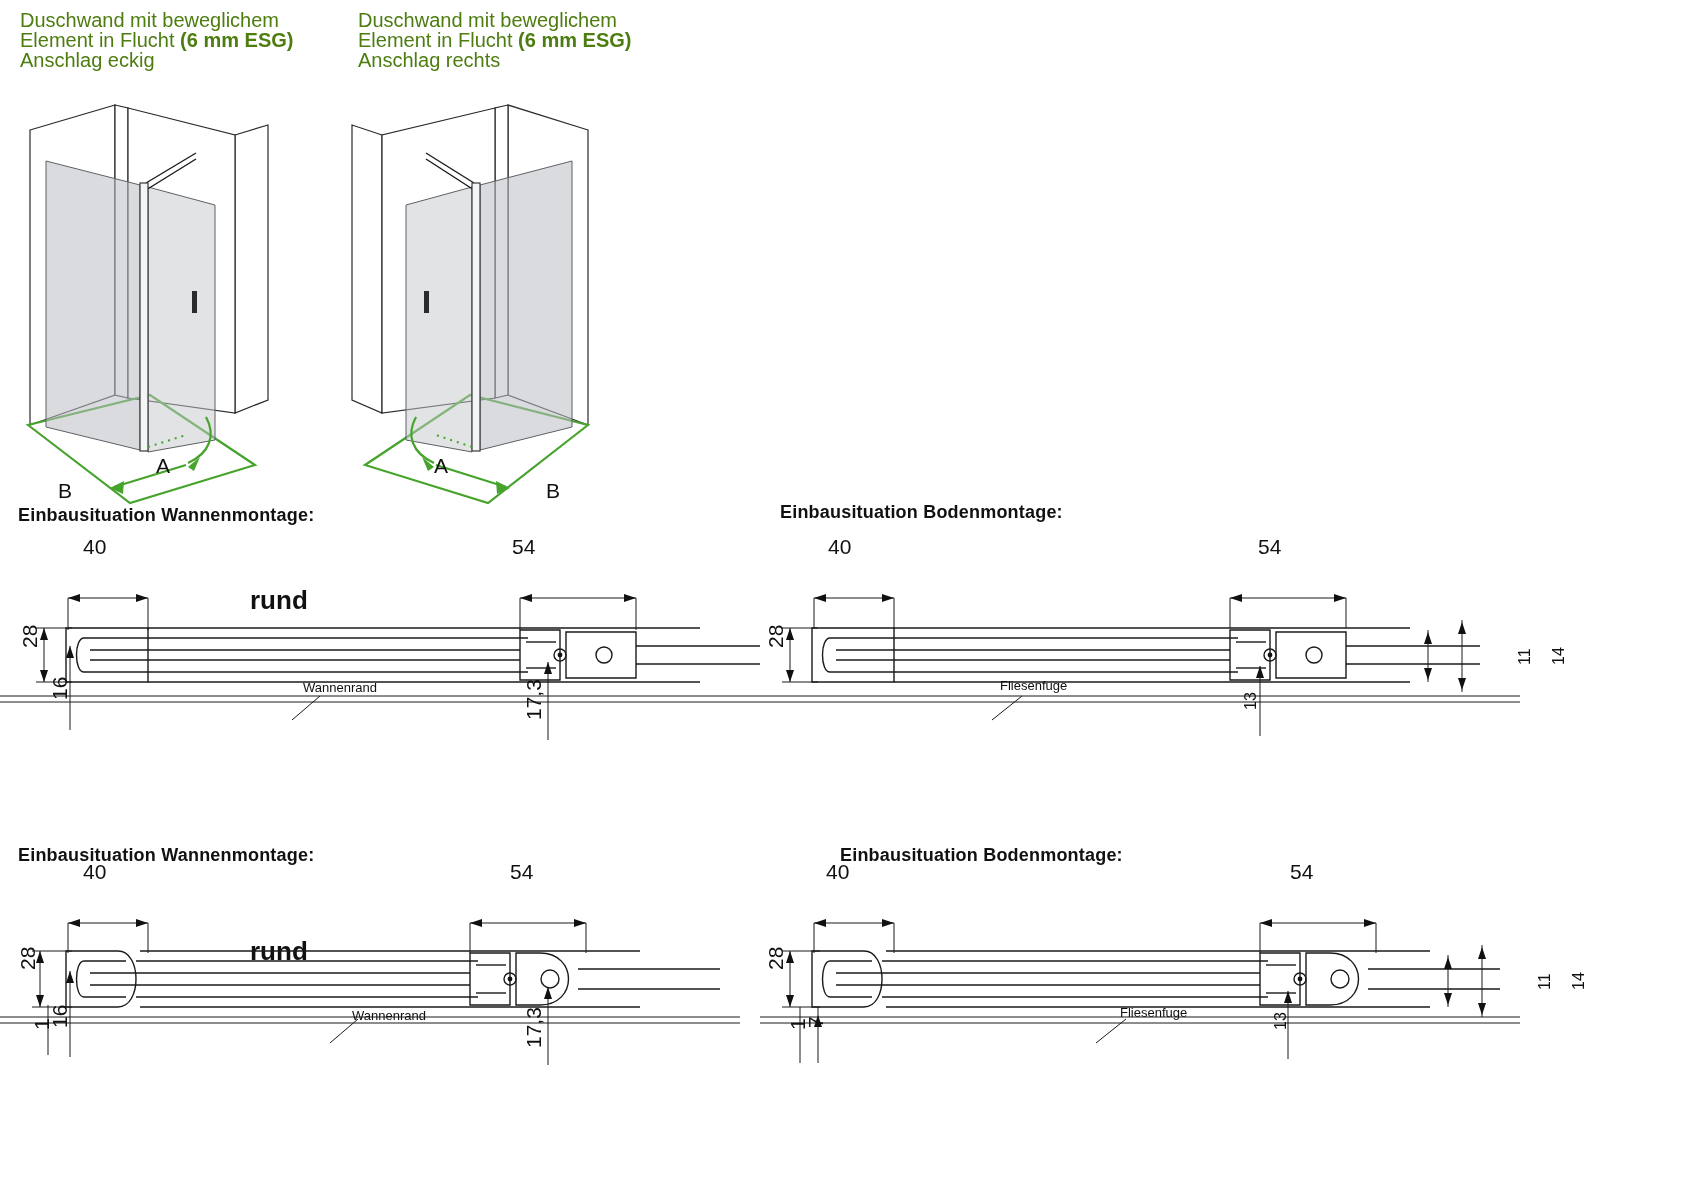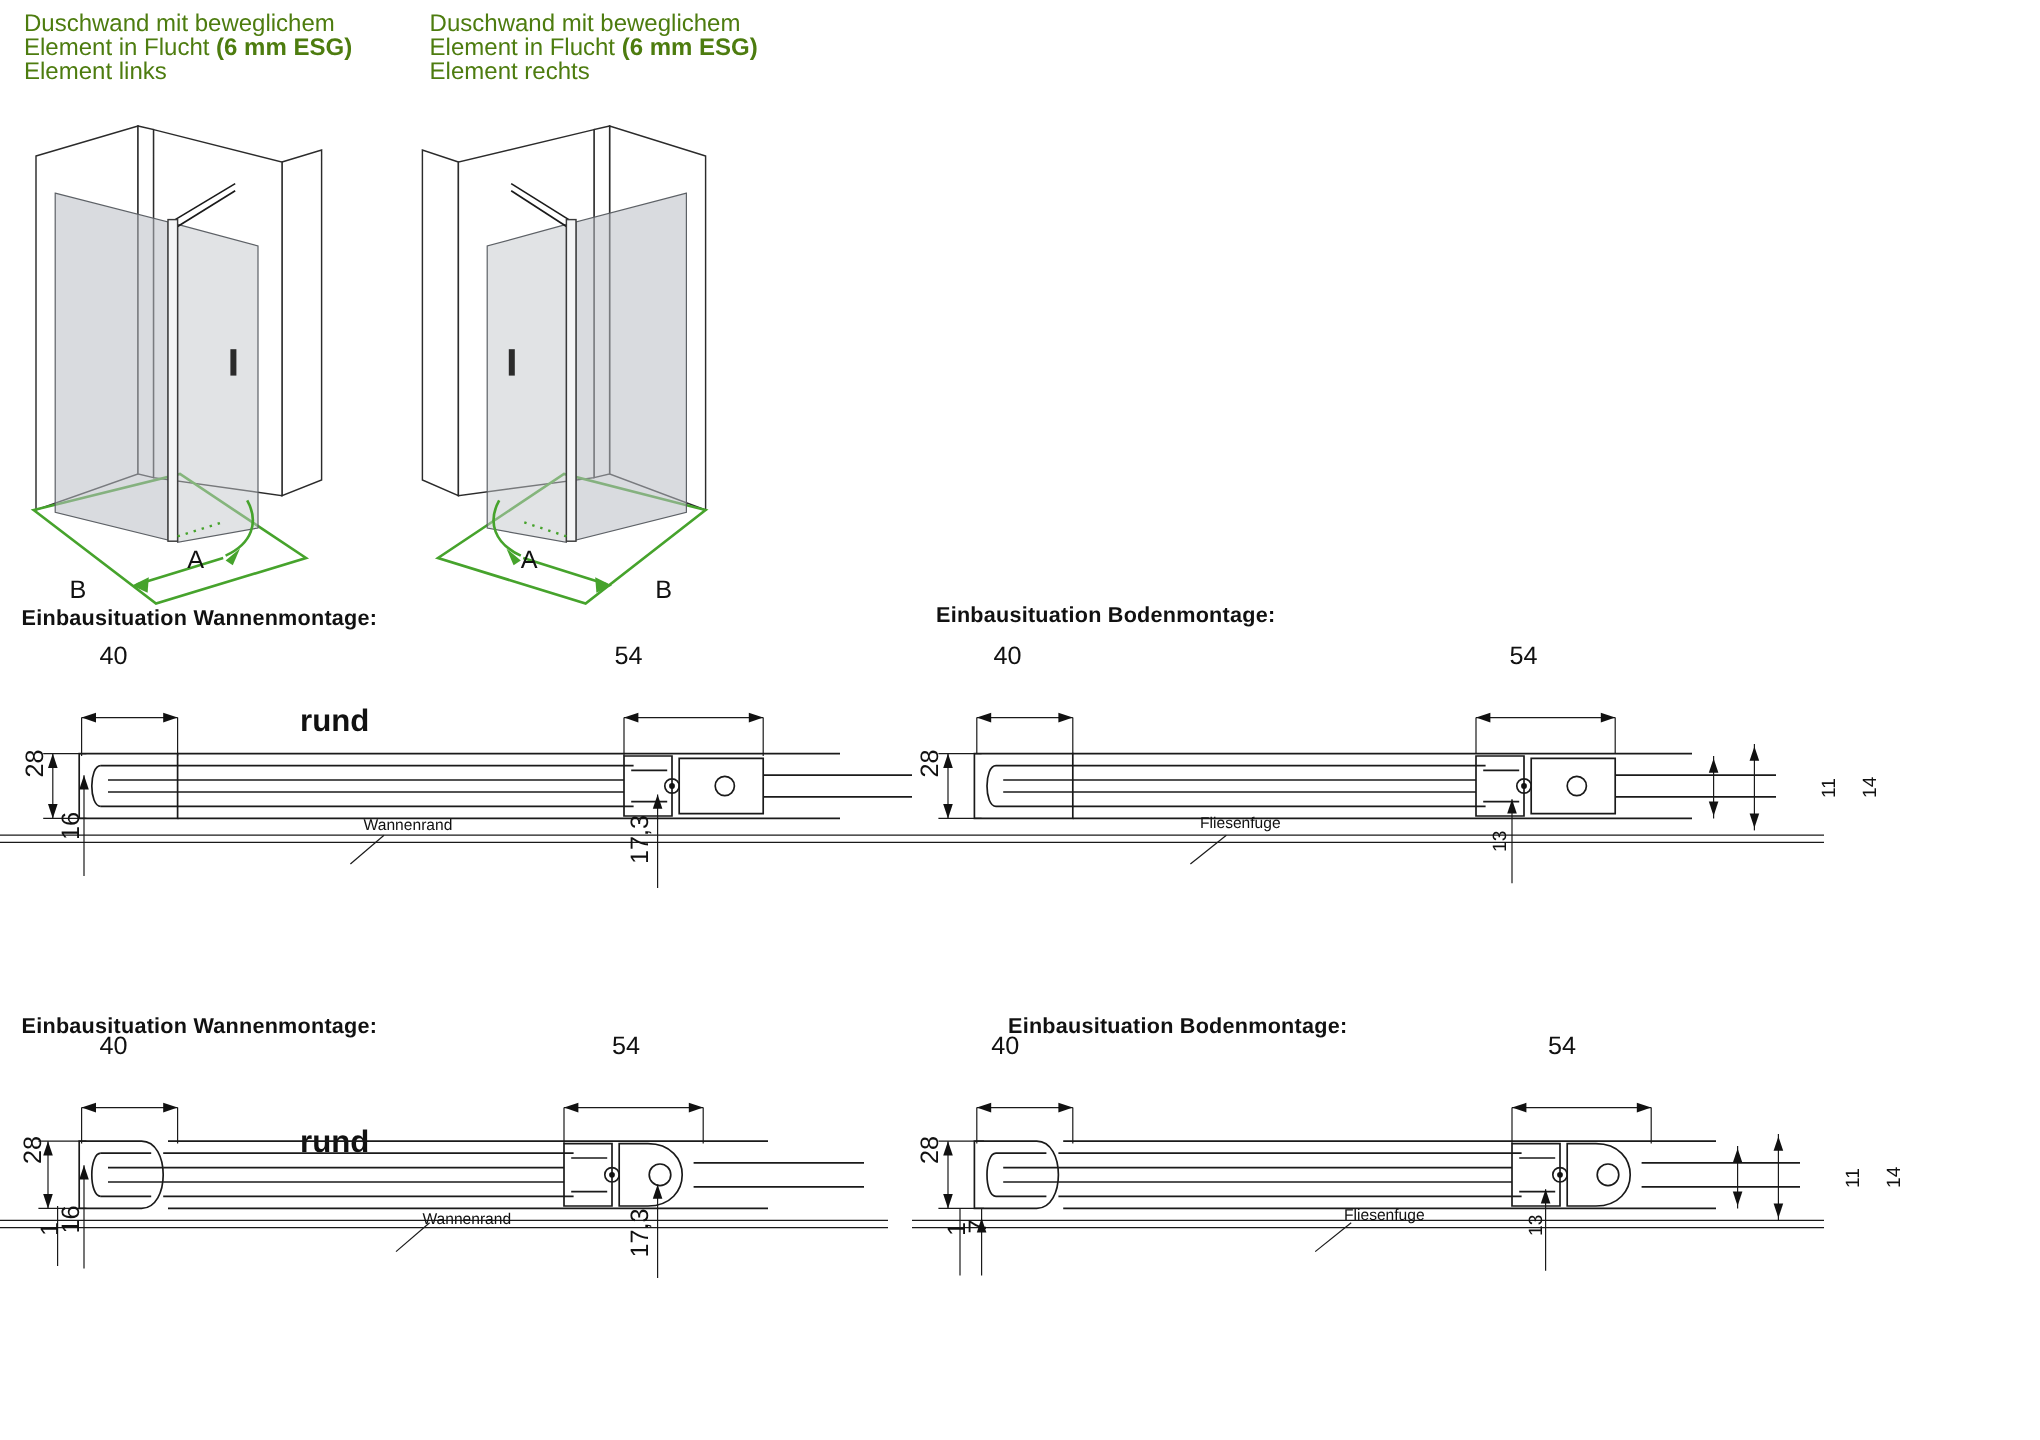--- a/index.html
+++ b/index.html
@@ -24,27 +24,27 @@
   .grnf{fill:#46a32c;}
   .dot{stroke:#46a32c;stroke-width:2;stroke-dasharray:2 5;fill:none;}
   .lite{fill:#f4f5f6;stroke:#3a3a3a;stroke-width:1.2;}
 </style>
 </head>
 <body>
 
 <div class="abs cap" style="left:20px;top:10px;width:300px;">
   <span>Duschwand mit beweglichem</span><br>
   <span>Element in Flucht </span><b>(6 mm ESG)</b><br>
-  <span>Element links</span>
+  <span>Anschlag eckig</span>
 </div>
 
 <div class="abs cap" style="left:358px;top:10px;width:300px;">
   <span>Duschwand mit beweglichem</span><br>
   <span>Element in Flucht </span><b>(6 mm ESG)</b><br>
-  <span>Element rechts</span>
+  <span>Anschlag rechts</span>
 </div>
 
 <div class="abs" style="left:10px;top:95px;">
 <svg width="320" height="350" viewBox="0 0 320 350">
 
   <polygon class="wall" points="20,35 105,10 105,300 20,330"></polygon>
   <polygon class="wall" points="105,10 118,13 118,303 105,300"></polygon>
 
   <polygon class="wall" points="225,40 258,30 258,305 225,318"></polygon>
   <polygon class="wall" points="118,13 225,40 225,318 118,303"></polygon>

